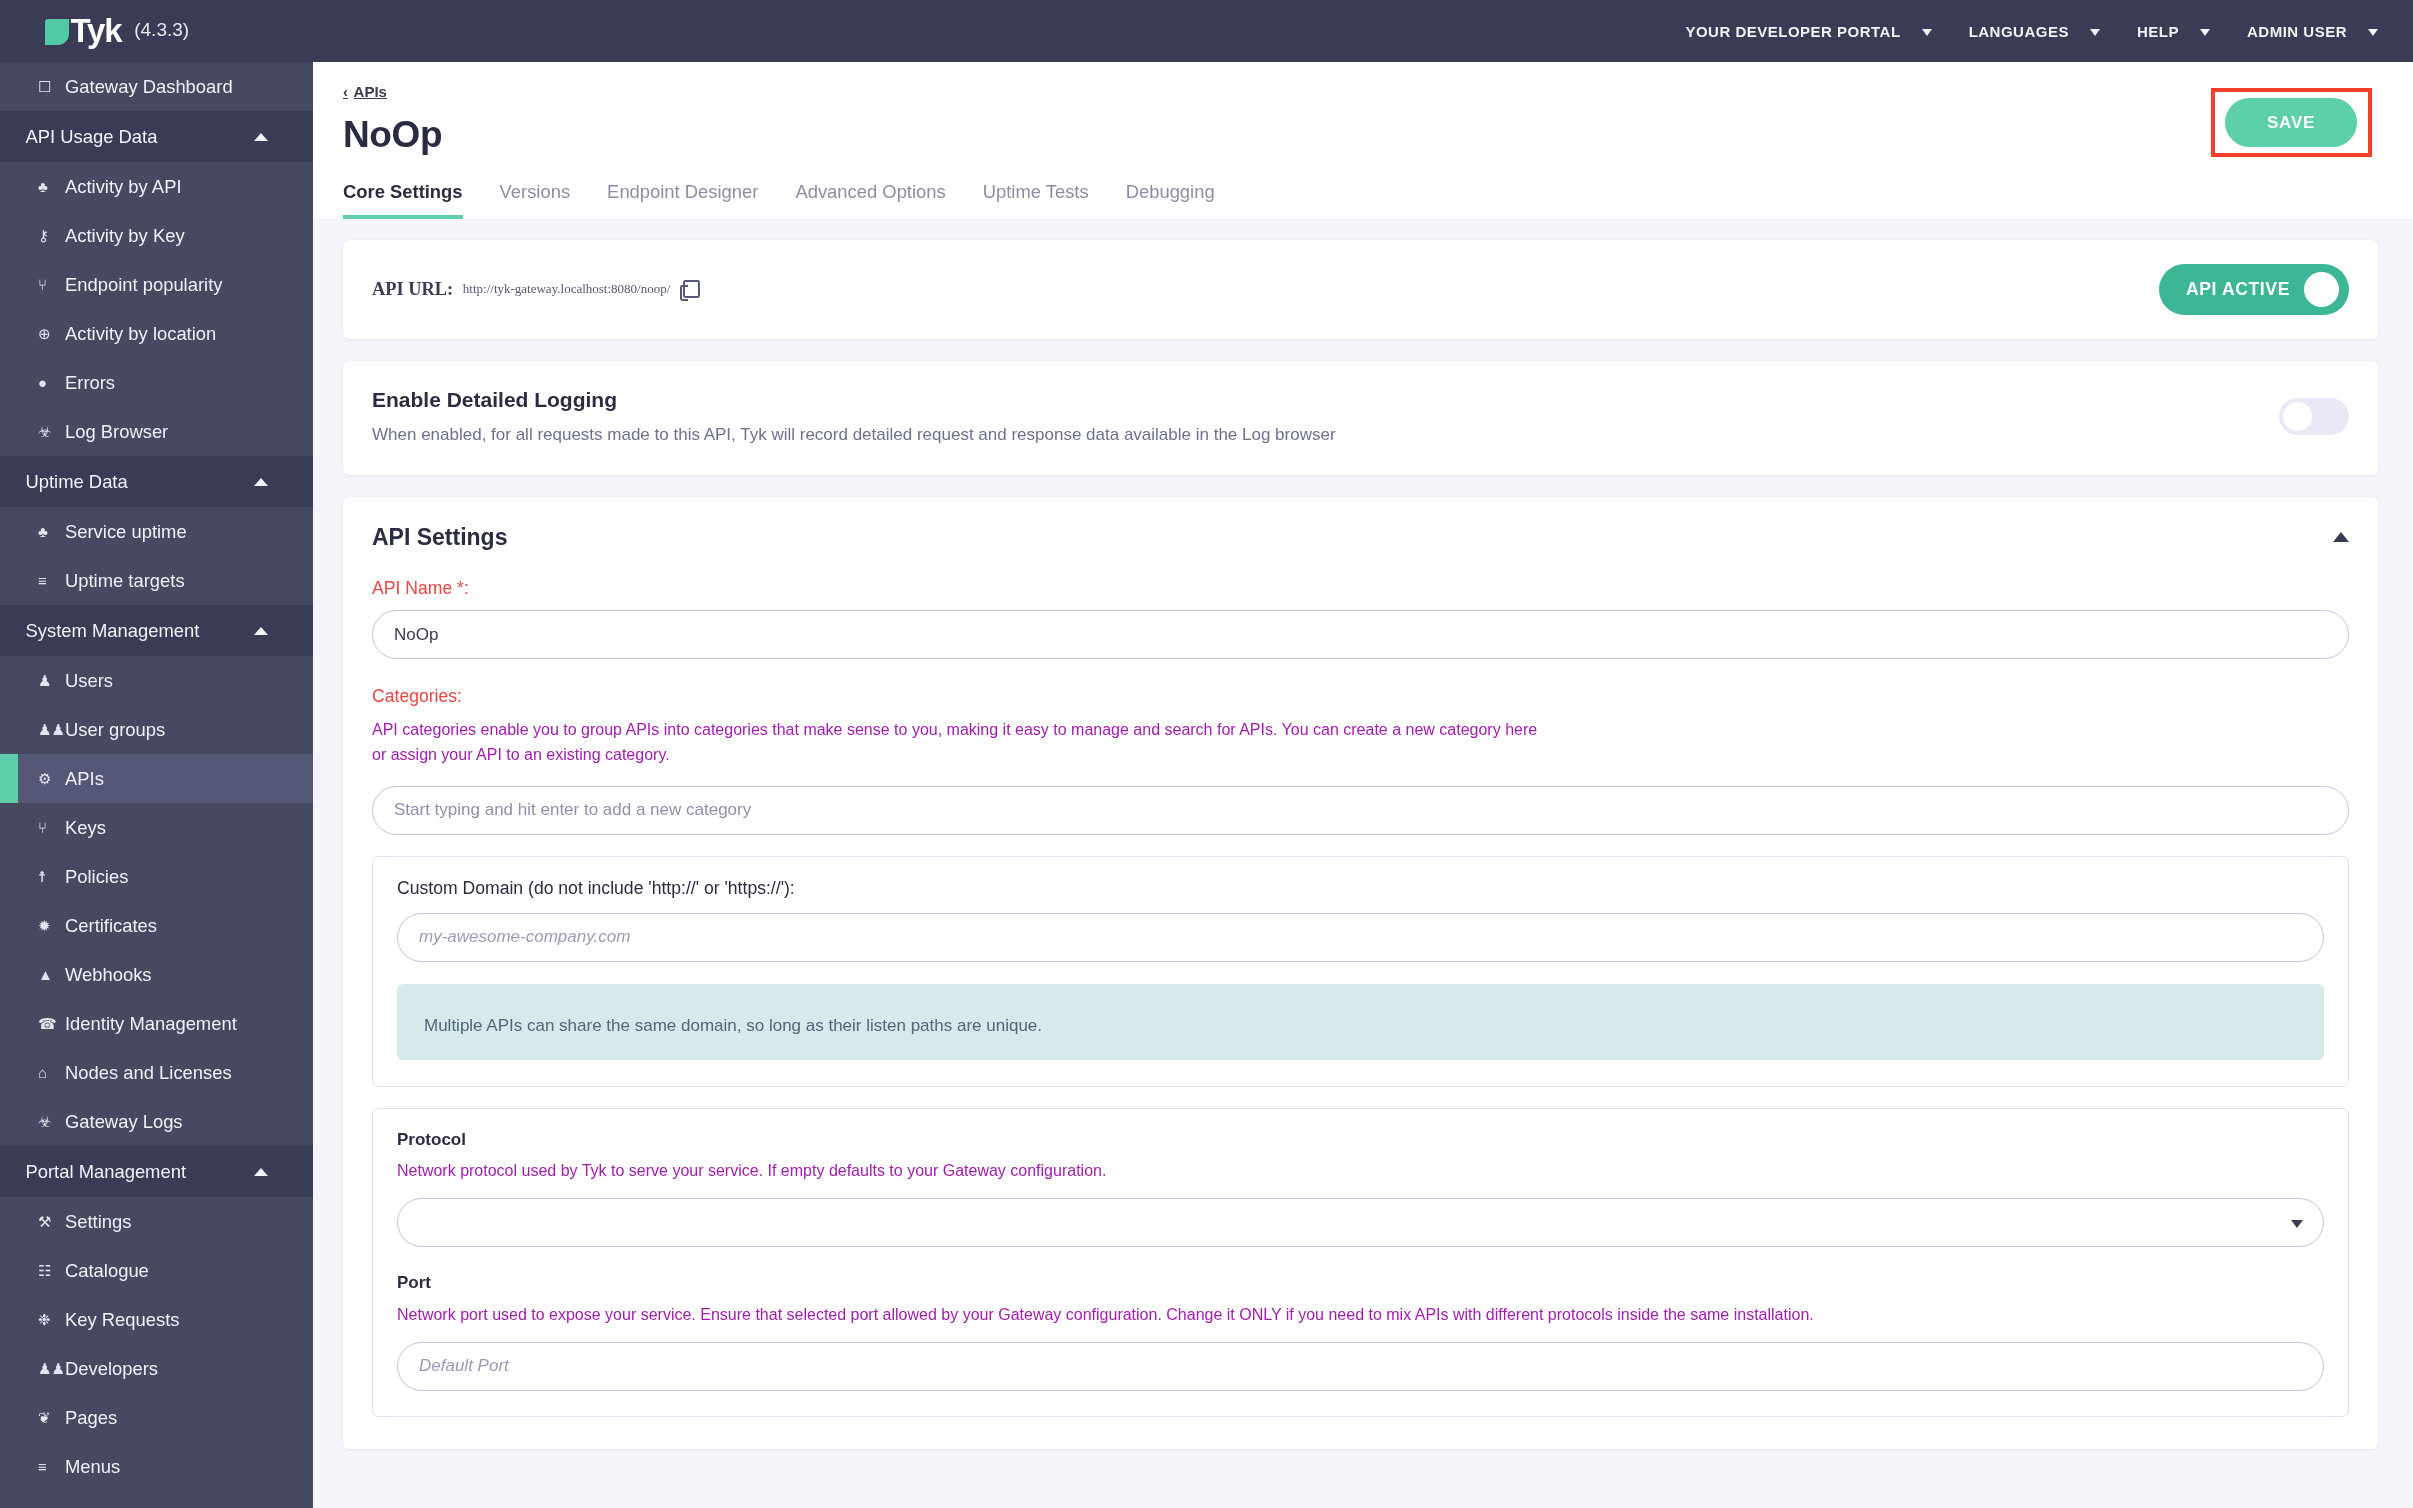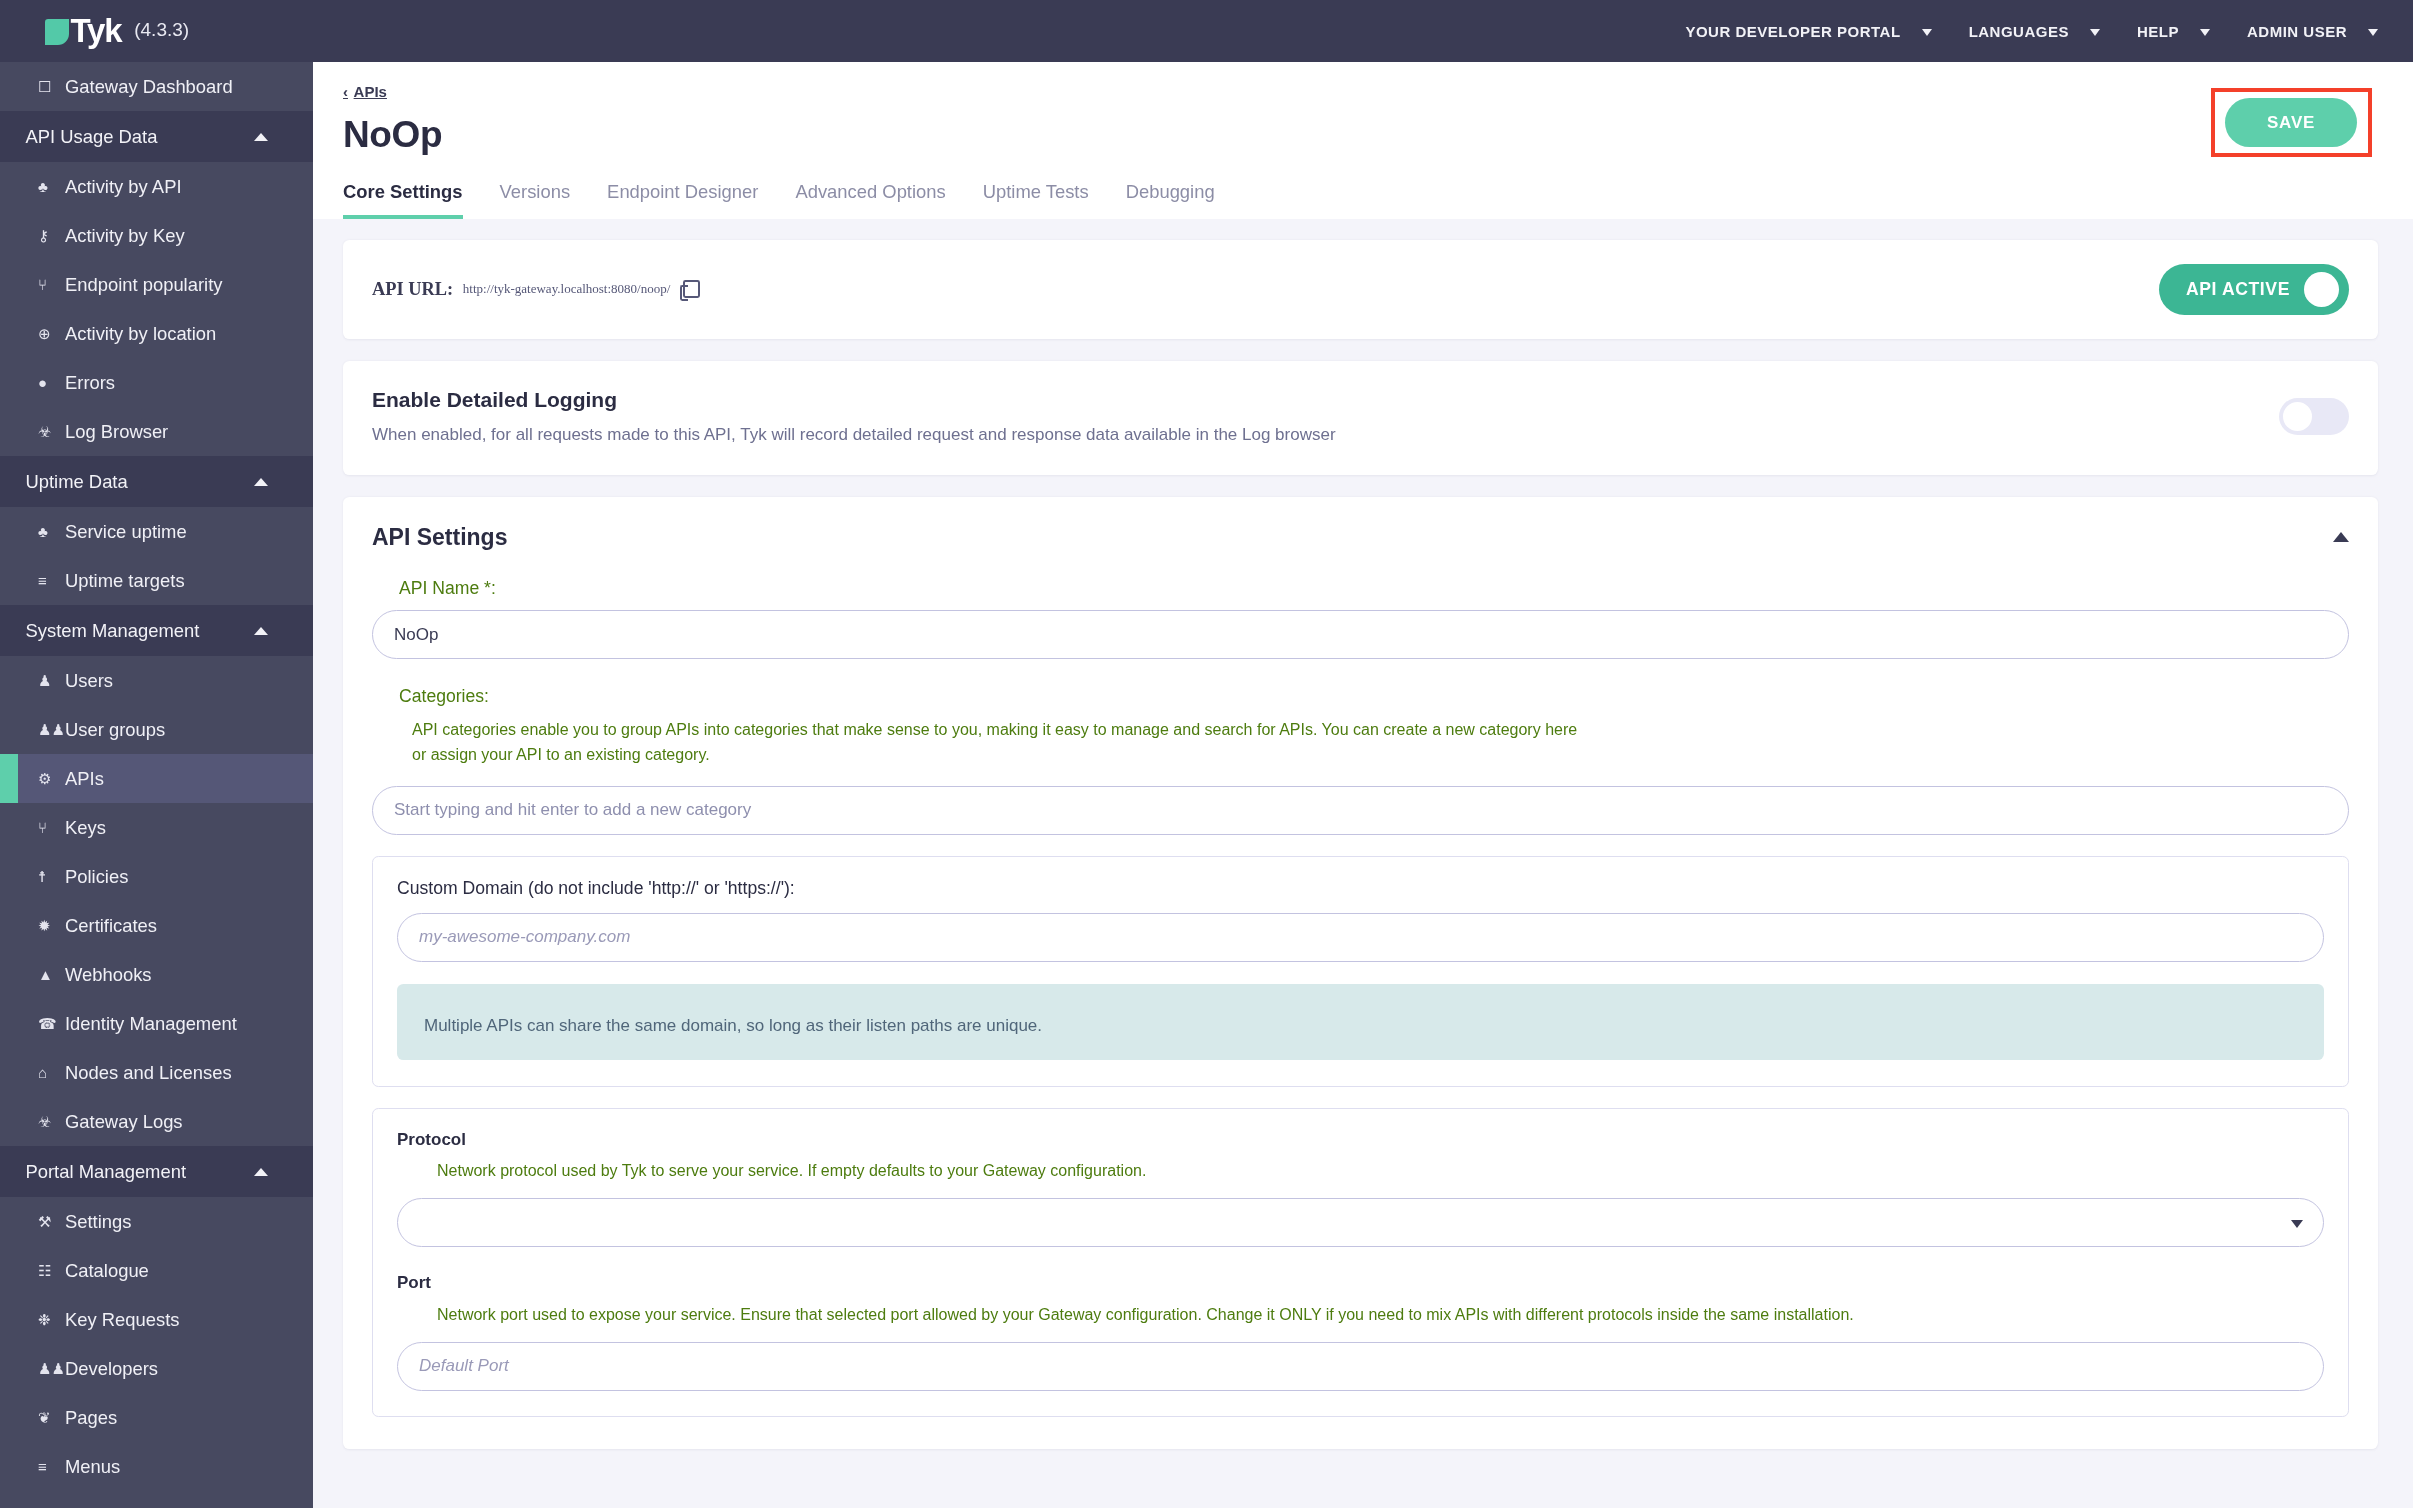--- a/index.html
+++ b/index.html
@@ -143,22 +143,22 @@
   }
   .switch .knob { width: 29px; height: 29px; border-radius: 50%; background: #ffffff; }
 
   .card.settings { padding: 27px 29px 32px; }
   .sec-head { display: flex; align-items: center; justify-content: space-between; }
   .sec-title { color: #2b2c42; font-size: 23px; font-weight: bold; }
   .collapse-chev {
     width: 0; height: 0; border-left: 8.8px solid transparent;
     border-right: 8.8px solid transparent; border-bottom: 10.4px solid #3a3b54; cursor: pointer;
   }
-  .fld-label { color: #4d7c0f; font-size: 17.6px; margin-top: 27px; margin-bottom: 11.2px; margin-left: 27px; }
-  .fld-desc { color: #4d7c0f; font-size: 16px; line-height: 1.55; max-width: 1173px; margin-left: 40px; }
+  .fld-label { color: #ef4444; font-size: 17.6px; margin-top: 27px; margin-bottom: 11.2px; }
+  .fld-desc { color: #a21caf; font-size: 16px; line-height: 1.55; max-width: 1173px; }
   .inp {
     width: 100%; height: 49px; border: 1.6px solid #c3c3e0; border-radius: 27px;
     background: #ffffff; font-size: 17px; color: #3a3b54; padding: 0 21px;
     font-family: "Liberation Sans", sans-serif; outline: none;
   }
   .inp::placeholder { color: #9a9ab8; }
   .inp.ital, .inp.ital::placeholder { font-style: italic; }
   .inp.plain::placeholder { font-style: normal; color: #8e8fae; }
   .sel-wrap { position: relative; }
   .sel-wrap::after {

